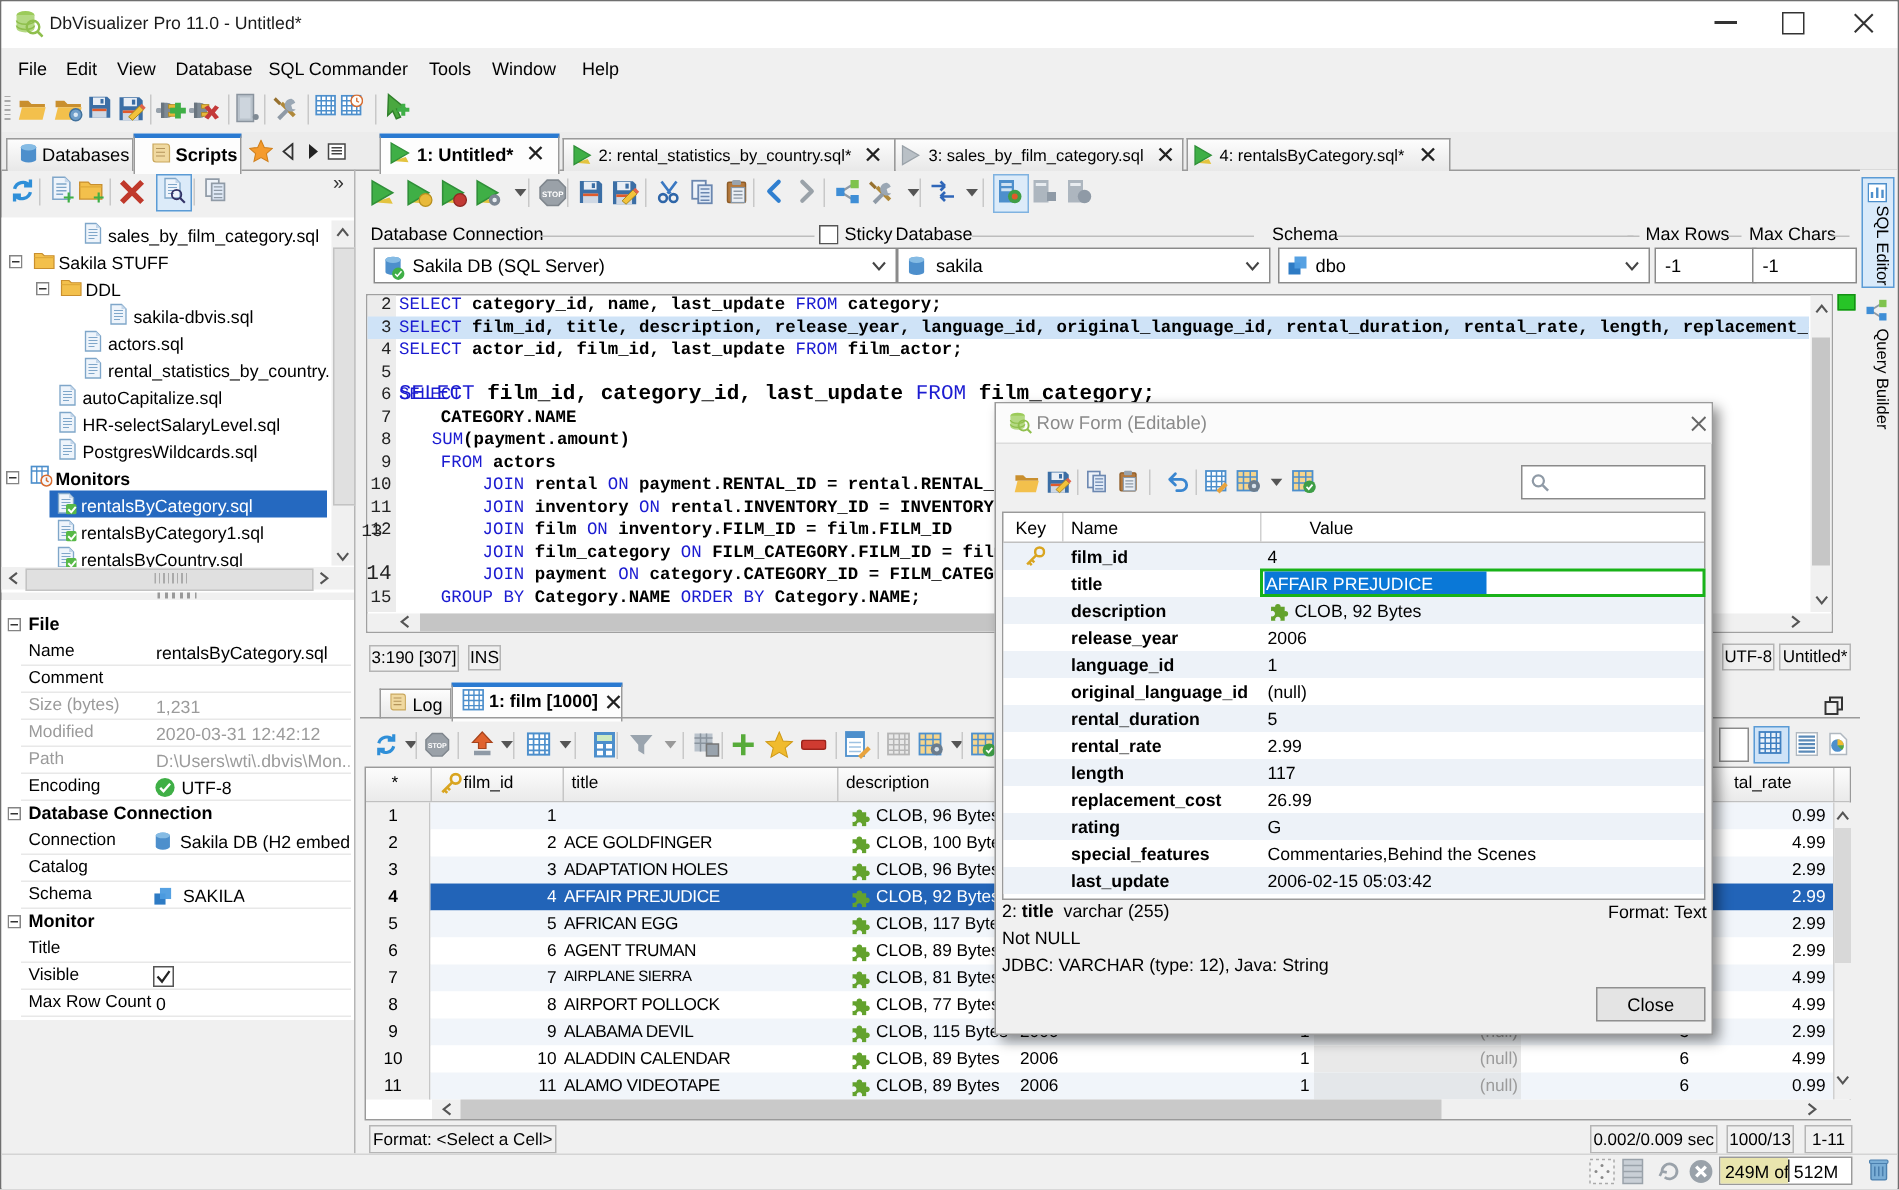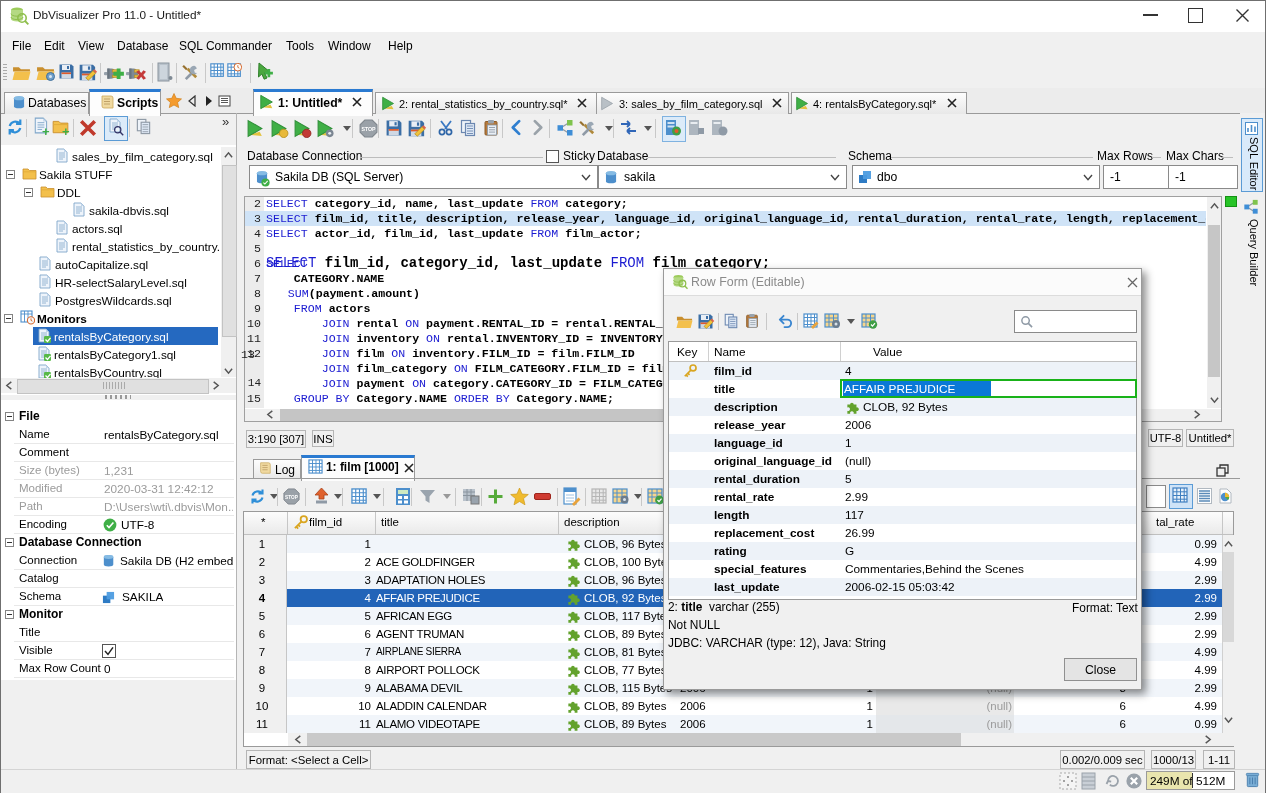--- a/index.html
+++ b/index.html
@@ -590,21 +590,21 @@
 <div class="abs mono" style="left:241px;top:301px;width:20px;text-align:right;font-size:11.6px;line-height:15px;color:#222;">9</div>
 <div class="abs mono" style="left:266px;top:301px;font-size:11.6px;line-height:15px;font-weight:bold;white-space:pre;overflow:hidden;max-width:940px"><span>    </span><span class="kw">FROM</span><span> actors</span></div>
 <div class="abs mono" style="left:241px;top:316px;width:20px;text-align:right;font-size:11.6px;line-height:15px;color:#222;">10</div>
 <div class="abs mono" style="left:266px;top:316px;font-size:11.6px;line-height:15px;font-weight:bold;white-space:pre;overflow:hidden;max-width:940px"><span>        </span><span class="kw">JOIN</span><span> rental </span><span class="kw">ON</span><span> payment.RENTAL_ID = rental.RENTAL_ID</span></div>
 <div class="abs mono" style="left:241px;top:331px;width:20px;text-align:right;font-size:11.6px;line-height:15px;color:#222;">11</div>
 <div class="abs mono" style="left:266px;top:331px;font-size:11.6px;line-height:15px;font-weight:bold;white-space:pre;overflow:hidden;max-width:940px"><span>        </span><span class="kw">JOIN</span><span> inventory </span><span class="kw">ON</span><span> rental.INVENTORY_ID = INVENTORY.INVENTORY_ID</span></div>
 <div class="abs mono" style="left:241px;top:346px;width:20px;text-align:right;font-size:11.6px;line-height:15px;color:#222;">12</div>
 <div class="abs mono" style="left:266px;top:346px;font-size:11.6px;line-height:15px;font-weight:bold;white-space:pre;overflow:hidden;max-width:940px"><span>        </span><span class="kw">JOIN</span><span> film </span><span class="kw">ON</span><span> inventory.FILM_ID = film.FILM_ID</span></div>
 <div class="abs mono" style="left:241px;top:347px;width:20px;text-align:left;font-size:11.6px;line-height:15px;color:#222;">13</div>
 <div class="abs mono" style="left:266px;top:361px;font-size:11.6px;line-height:15px;font-weight:bold;white-space:pre;overflow:hidden;max-width:940px"><span>        </span><span class="kw">JOIN</span><span> film_category </span><span class="kw">ON</span><span> FILM_CATEGORY.FILM_ID = film.FILM_ID</span></div>
-<div class="abs mono" style="left:241px;top:376px;width:20px;text-align:right;font-size:11px;line-height:15px;color:#222;">14</div>
+<div class="abs mono" style="left:241px;top:376px;width:20px;text-align:right;font-size:14px;line-height:15px;color:#222;">14</div>
 <div class="abs mono" style="left:266px;top:376px;font-size:11.6px;line-height:15px;font-weight:bold;white-space:pre;overflow:hidden;max-width:940px"><span>        </span><span class="kw">JOIN</span><span> payment </span><span class="kw">ON</span><span> category.CATEGORY_ID = FILM_CATEGORY.CATEGORY_ID</span></div>
 <div class="abs mono" style="left:241px;top:391px;width:20px;text-align:right;font-size:11.6px;line-height:15px;color:#222;">15</div>
 <div class="abs mono" style="left:266px;top:391px;font-size:11.6px;line-height:15px;font-weight:bold;white-space:pre;overflow:hidden;max-width:940px"><span>    </span><span class="kw">GROUP</span><span> </span><span class="kw">BY</span><span> Category.NAME </span><span class="kw">ORDER</span><span> </span><span class="kw">BY</span><span> Category.NAME;</span></div>
 <div class="abs" style="left:1207px;top:197px;width:14px;height:211px;background:#f0f0f0;"></div>
 <svg class="abs" style="left:1210px;top:202px" width="9" height="9" viewBox="0 0 10 10">
     <path d="M1 7 L5 2 L9 7" fill="none" stroke="#555" stroke-width="1.6"></path>
   </svg>
 <svg class="abs" style="left:1210px;top:395px" width="9" height="9" viewBox="0 0 10 10">
     <path d="M1 3 L5 8 L9 3" fill="none" stroke="#555" stroke-width="1.6"></path>
   </svg>

